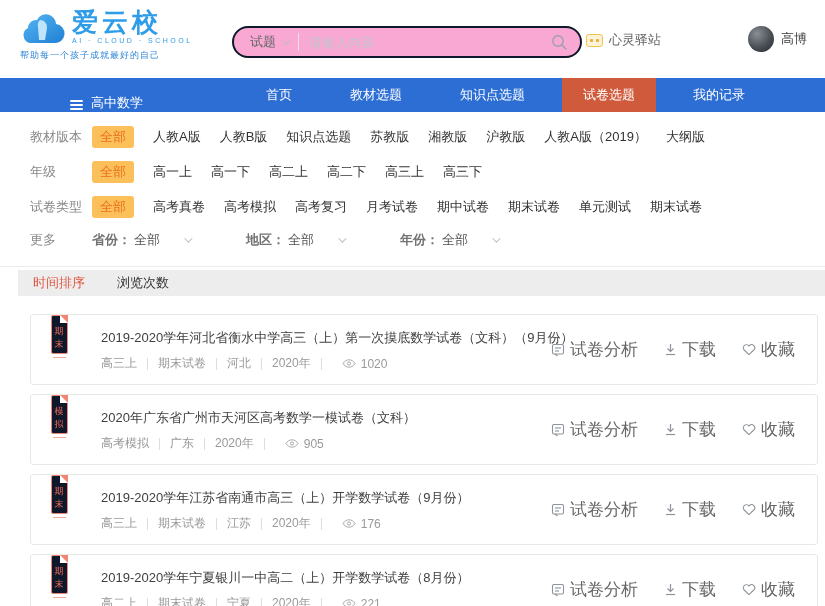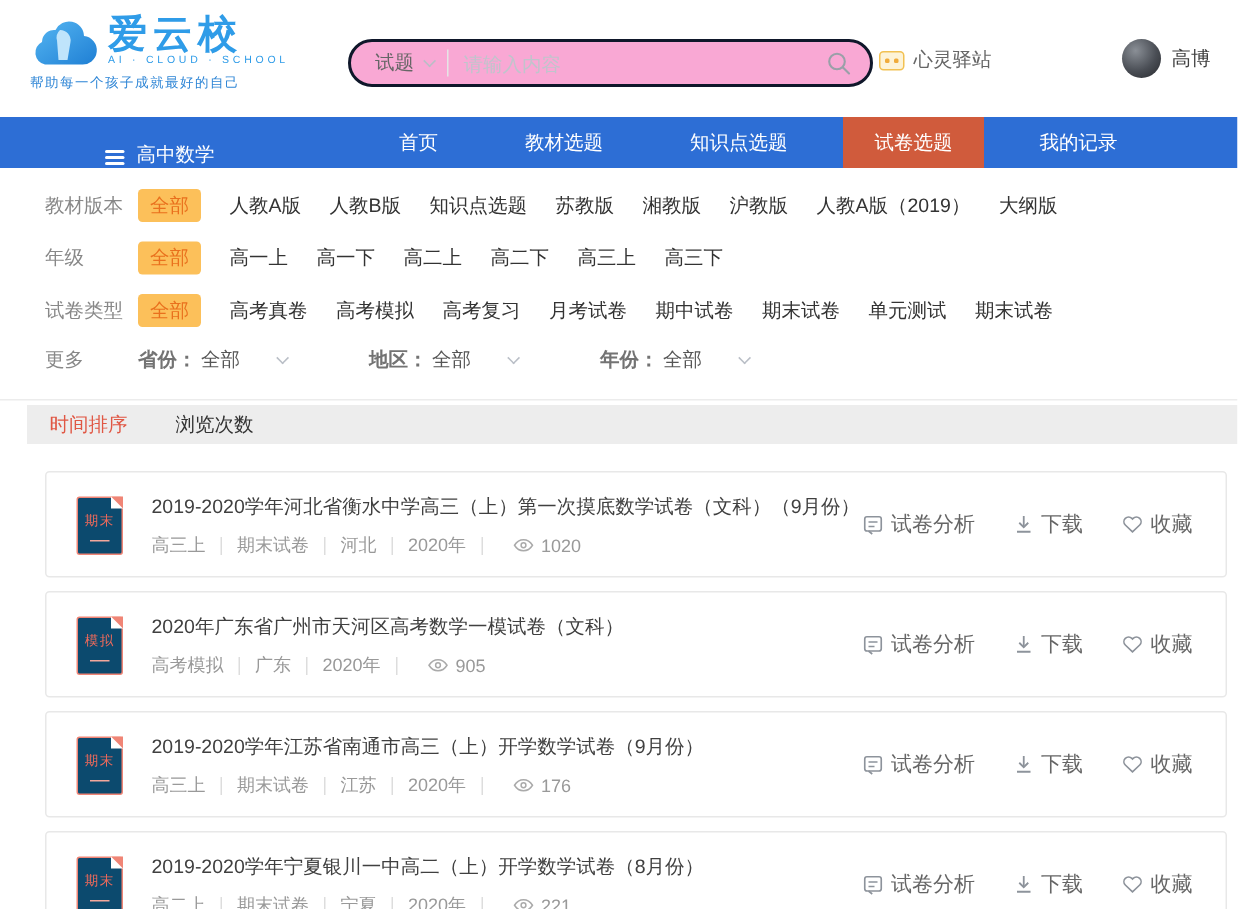--- a/index.html
+++ b/index.html
@@ -56,31 +56,31 @@
   .more-group .chev { margin-left:24px; transform:rotate(45deg) translateY(-2px); }
 
   
   .sortbar { margin-left:18px; margin-top:3px; height:26px; background:#ededed; display:flex; align-items:center; padding-left:15px; }
   .sort-item { font-size:13px; color:#333; margin-right:32px; cursor:pointer; }
   .sort-item.active { color:#e05744; }
 
   
   .paper-list { margin:18px 0 0 30px; }
   .paper-card { position:relative; width:788px; height:71px; border:1px solid #e8e8e8; border-radius:3px; margin-bottom:9px; background:#fff; }
-  .doc-icon { position:absolute; left:20px; top:16px; width:31px; height:39px; border:1px solid #f08576; border-radius:2px; background:#0c4a6e; }
+  .doc-icon { position:absolute; left:20px; top:0; width:17px; height:39px; border:1px solid #f08576; border-radius:2px; background:#0f172a; }
   .doc-fold { position:absolute; right:-1px; top:-1px; width:0; height:0; border-left:8px solid #f08576; border-top:8px solid #fff; transform:rotate(180deg); }
   .doc-badge { display:block; text-align:center; font-size:9px; color:#ee6a5b; margin-top:9px; letter-spacing:1px; }
   .doc-line { display:block; width:13px; height:1px; background:#f3a79c; margin:6px auto 0; }
   .paper-title { position:absolute; left:70px; top:14px; font-size:13px; color:#404040; width:500px; white-space:nowrap; overflow:hidden; cursor:pointer; }
   .paper-meta { position:absolute; left:70px; top:40px; display:flex; align-items:center; font-size:12px; color:#999; }
   .meta-sep { width:1px; height:12px; background:#ddd; margin:0 10px; }
   .views { display:flex; align-items:center; margin-left:10px; color:#999; }
   .views svg { margin-right:5px; }
   .paper-actions { position:absolute; right:22px; top:0; height:100%; display:flex; align-items:center; }
-  .action { display:flex; align-items:center; font-size:14px; color:#666; margin-left:26px; cursor:pointer; }
+  .action { display:flex; align-items:center; font-size:17px; color:#666; margin-left:26px; cursor:pointer; }
   .action svg { margin-right:5px; }
 </style>
 </head>
 <body>
 
 <div class="header">
   <div class="logo">
     <div class="logo-row">
       <svg class="logo-cloud" viewBox="0 0 46 36">
         <defs>

